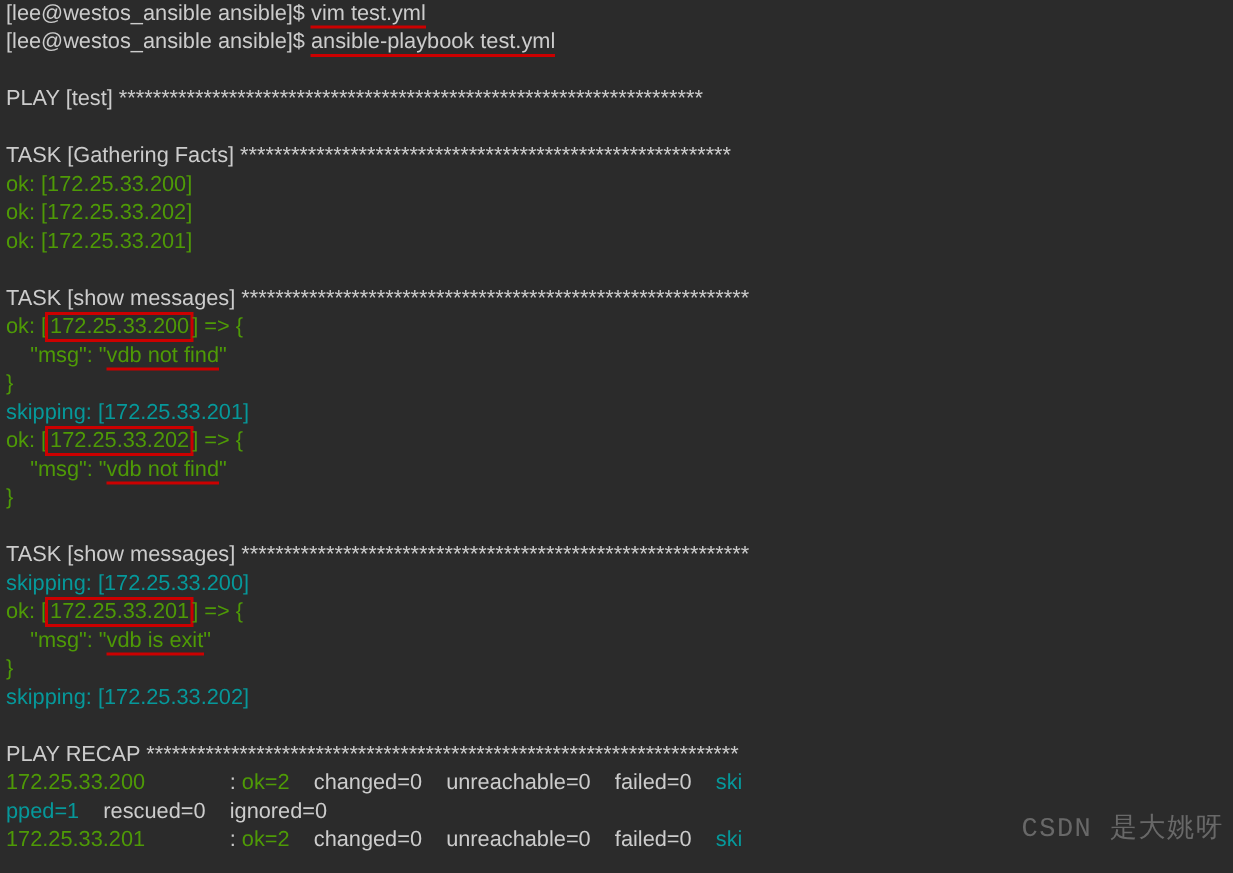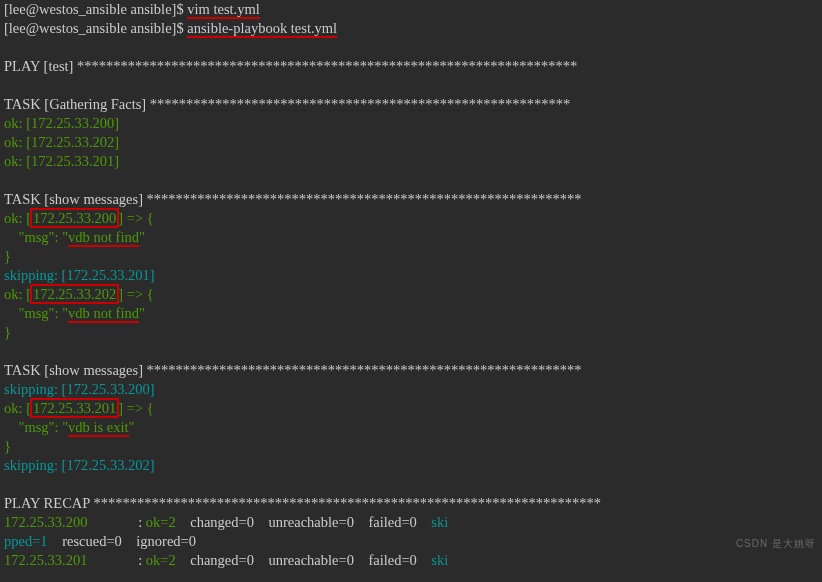--- a/index.html
+++ b/index.html
@@ -6,37 +6,37 @@
     margin: 0;
     padding: 0;
     background: #2b2b2b;
     width: 822px;
     height: 582px;
     overflow: hidden;
   }
   pre {
     margin: 0;
     padding: 0 4px;
-    font-family: Liberation Serif, serif;
+    font-family: Liberation Sans, sans-serif;
     font-size: 14.5px;
     line-height: 19px;
     white-space: pre;
     color: #cccccc;
   }
   .white { color: #cccccc; }
   .green { color: #4e9a06; }
   .cyan  { color: #06989a; }
   .ul-red { border-bottom: 2px solid #cc0000; padding-bottom: 0; }
   .box-red { border: 2px solid #cc0000; padding: 0 1px; margin: 0 -1px; }
   .watermark {
     position: absolute;
     right: 6px;
-    bottom: 31px;
-    font-family: Liberation Sans, sans-serif;
-    font-size: 10px;
+    bottom: 19px;
+    font-family: Liberation Mono, monospace;
+    font-size: 18px;
     color: rgba(180,180,180,0.45);
     letter-spacing: 1px;
   }
 </style>
 </head>
 <body>
 
 <pre><span class="white"><span>[lee@westos_ansible ansible]$ </span><span class="ul-red">vim test.yml</span></span>
 <span class="white"><span>[lee@westos_ansible ansible]$ </span><span class="ul-red">ansible-playbook test.yml</span></span>
 <span></span>

